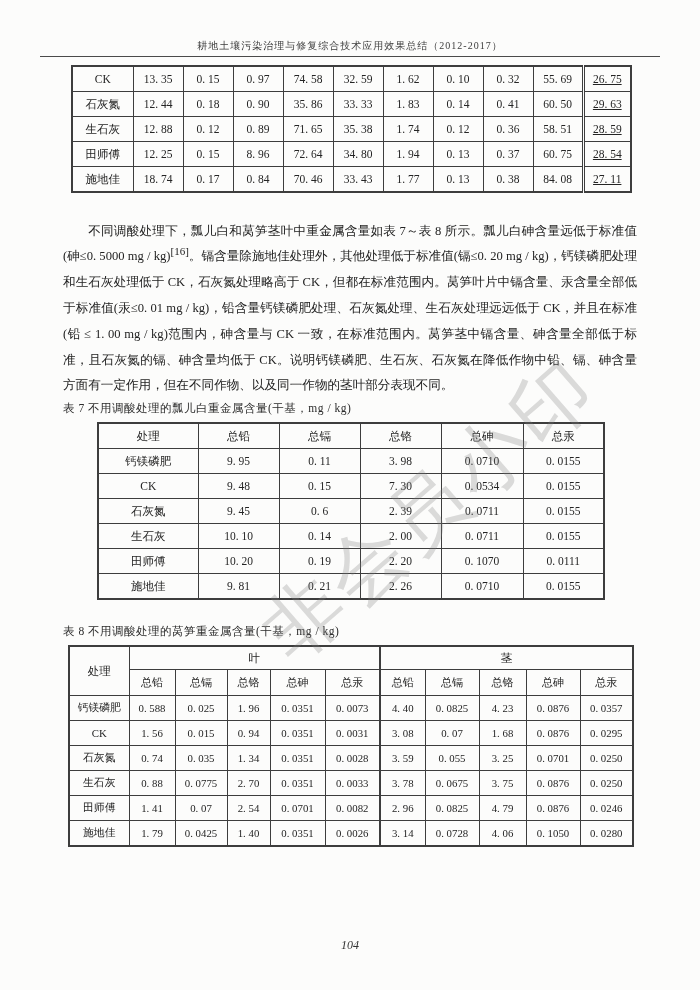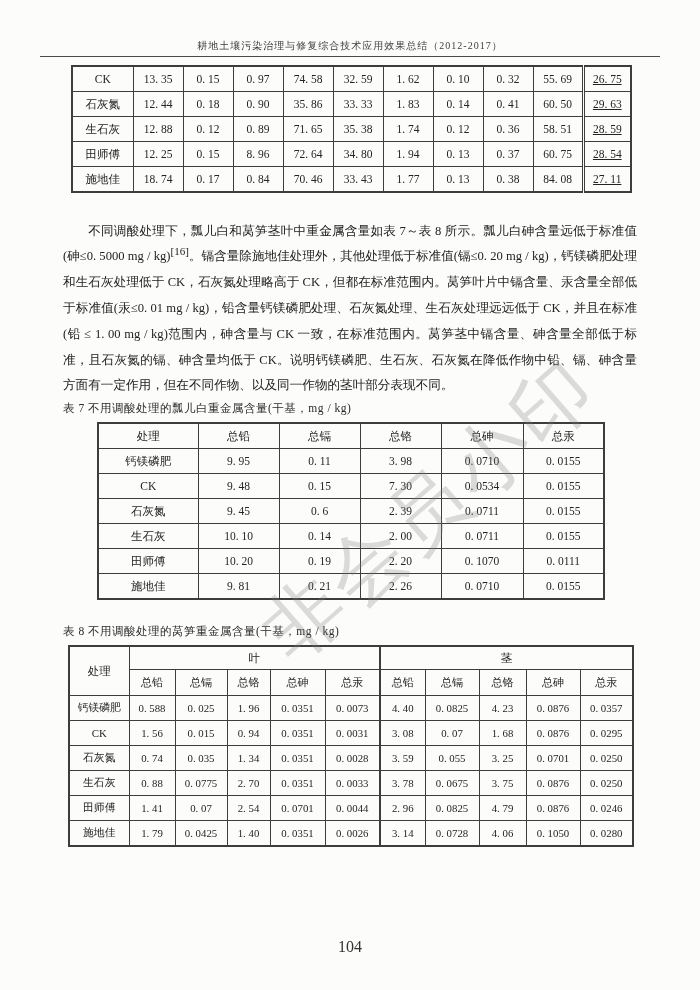--- a/index.html
+++ b/index.html
@@ -49,21 +49,21 @@
   
   .table8 { position:absolute; top:645px; left:68px; width:564px; border:2px solid #3d3d3d; }
   .table8 thead tr.grp th { height:22px; }
   .table8 thead tr.sub th { height:25px; font-size:11px; }
   .table8 td { height:24px; font-size:10.8px; }
   .table8 .sep { border-left:2px solid #3d3d3d; }
   .lbl { font-size:11.5px; }
   
   .page-number {
     position:absolute; top:938px; left:0; width:700px; text-align:center;
-    font-size:16px; color:#333;
+    font-size:12px; color:#333;font-style:italic;
   }
   
   .watermark {
     position:absolute; top:350px; left:120px; width:620px; height:320px;
     display:flex; align-items:center; justify-content:center;
     transform:rotate(-41deg); transform-origin:50% 50%;
     font-size:78px; letter-spacing:4px; white-space:nowrap;
     color:rgba(125,125,125,0.27); z-index:5; pointer-events:none;
     font-family:"Liberation Serif", serif;
   }
@@ -323,21 +323,21 @@
             <td>3. 75</td>
             <td>0. 0876</td>
             <td>0. 0250</td>
           </tr>
           <tr>
             <td class="lbl">田师傅</td>
             <td>1. 41</td>
             <td>0. 07</td>
             <td>2. 54</td>
             <td>0. 0701</td>
-            <td>0. 0044</td>
+            <td>0. 0082</td>
             <td class="sep">2. 96</td>
             <td>0. 0825</td>
             <td>4. 79</td>
             <td>0. 0876</td>
             <td>0. 0246</td>
           </tr>
           <tr>
             <td class="lbl">施地佳</td>
             <td>1. 79</td>
             <td>0. 0425</td>

